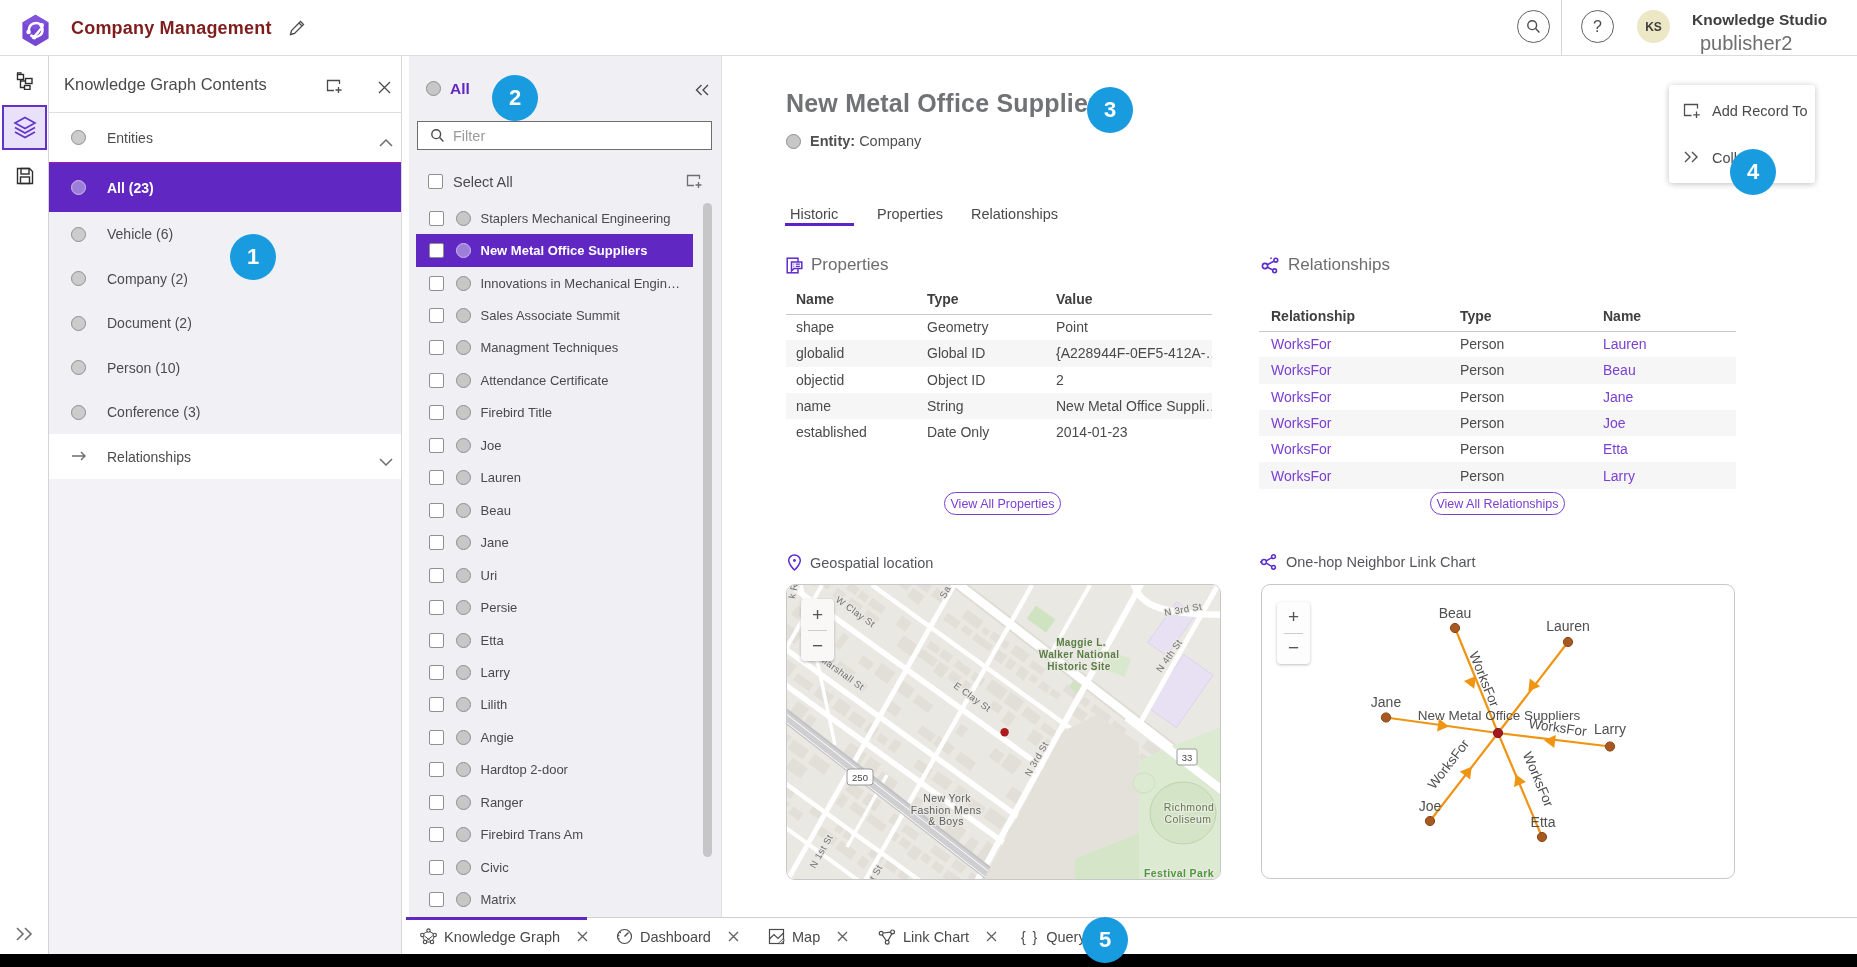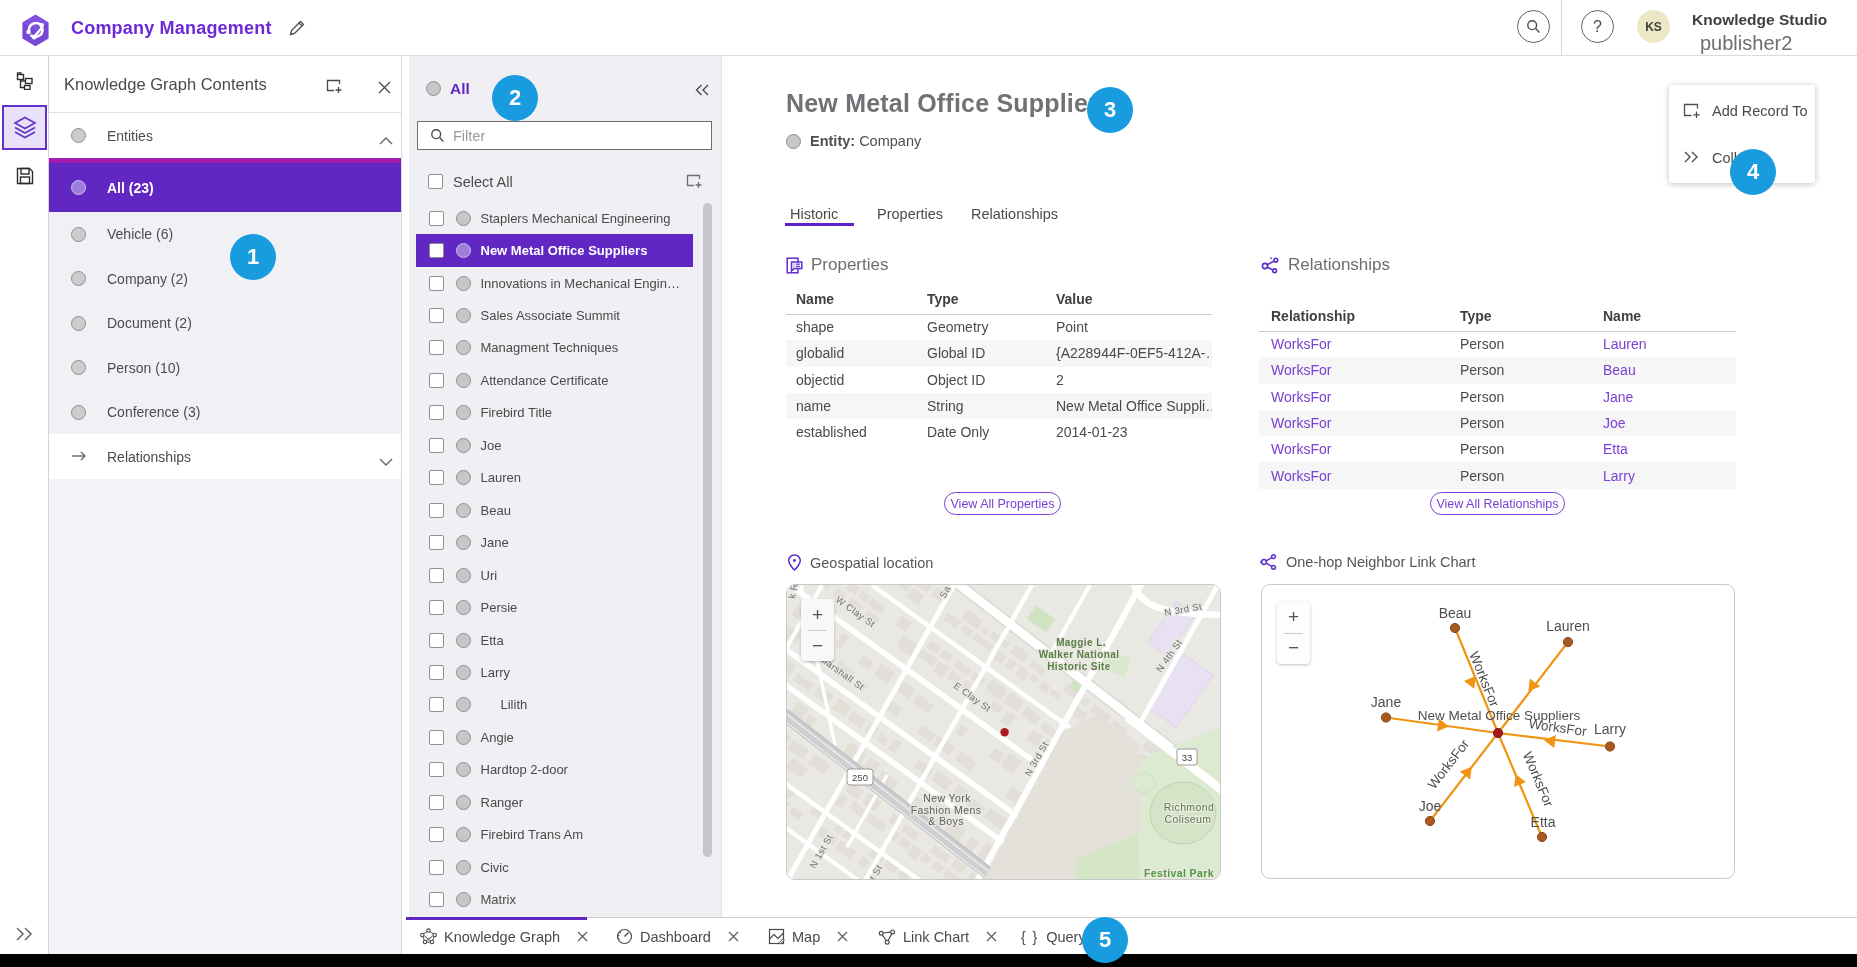--- a/index.html
+++ b/index.html
@@ -3,21 +3,21 @@
 <meta charset="utf-8">
 <style>
   * { margin:0; padding:0; box-sizing:border-box; }
   html,body { width:1857px; height:967px; overflow:hidden; background:#fff;
     font-family:"Liberation Sans", sans-serif; color:#4a4a4a; }
   .abs { position:absolute; }
   #stage { position:relative; width:1857px; height:967px; }
 
   
   #topbar { left:0; top:0; width:1857px; height:56px; background:#fff; border-bottom:1px solid #dcdcdc; z-index:30; }
-  #apptitle { z-index:31; left:71px; top:18px; font-size:18px; font-weight:700; color:#6d28d9; letter-spacing:0.2px; }
+  #apptitle { z-index:31; left:71px; top:18px; font-size:18px; font-weight:700; color:#7f1d1d; letter-spacing:0.2px; }
   .circbtn { width:33px; height:33px; border:1px solid #5f5f5f; border-radius:50%; display:flex; align-items:center; justify-content:center; }
   #avatar { z-index:31; left:1637px; top:10px; width:33px; height:33px; border-radius:50%; background:#ece7c4; display:flex; align-items:center; justify-content:center; font-size:12px; font-weight:700; color:#3f3f3f; }
   #ksname { z-index:31; left:1692px; top:11px; font-size:15.5px; font-weight:700; color:#3f3f3f; }
   #ksuser { z-index:31; left:1692px; top:32px; font-size:20px; color:#6e6e6e;margin-left:8px; }
   #topdiv { z-index:31; left:1561px; top:0; width:1px; height:55px; background:#d6d6d6; }
 
   
   #rail { left:0; top:56px; width:49px; height:898px; background:#fff; border-right:1px solid #d4d4d4; z-index:20; }
   #railsel { z-index:21; left:2px; top:105px; width:45px; height:45px; background:#e9e0fa; border:2px solid #6231c8; }
 
@@ -152,21 +152,21 @@
         <path d="M13.5,6 L13.5,2.5 L1.5,2.5 L1.5,12.5 L8,12.5"></path>
         <path d="M12.5,9 L12.5,15 M9.5,12 L15.5,12"></path>
       </svg>
     </div>
     <div class="abs" style="left:329px; top:24px;">
       <svg width="13" height="13" viewBox="0 0 13 13" stroke="#4a4a4a" stroke-width="1.3">
         <path d="M1,1 L12,12 M12,1 L1,12"></path>
       </svg>
     </div>
     <div class="abs" id="p1list">
-      <div class="p1row white first" style="border-bottom:5px solid #a21caf;text-align:center;"><span class="dotc"></span>Entities
+      <div class="p1row white first" style="border-bottom:1px solid #a21caf;text-align:center;"><span class="dotc"></span>Entities
         <span class="chev"><svg width="14" height="8" viewBox="0 0 14 8" fill="none" stroke="#6e6e6e" stroke-width="1.5">
               <path d="M1,7 L7,1 L13,7"></path>
             </svg></span>
       </div>
       <div class="p1row sel"><span class="dotc"></span>All (23)</div>
       <div class="p1row"><span class="dotc"></span>Vehicle (6)</div>
       <div class="p1row"><span class="dotc"></span>Company (2)</div>
       <div class="p1row"><span class="dotc"></span>Document (2)</div>
       <div class="p1row"><span class="dotc"></span>Person (10)</div>
       <div class="p1row"><span class="dotc"></span>Conference (3)</div>
@@ -282,21 +282,21 @@
           <span style="white-space:nowrap;">Etta</span>
         </div>
         <div class="p2item" style="top:600.3px; left:7px;">
           <span class="cb"></span>
           <span class="p2dot"></span>
           <span style="white-space:nowrap;">Larry</span>
         </div>
         <div class="p2item" style="top:632.8px; left:7px;">
           <span class="cb"></span>
           <span class="p2dot"></span>
-          <span style="white-space:nowrap;margin-left:20px;">Lilith</span>
+          <span style="white-space:nowrap;">Lilith</span>
         </div>
         <div class="p2item" style="top:665.2px; left:7px;">
           <span class="cb"></span>
           <span class="p2dot"></span>
           <span style="white-space:nowrap;">Angie</span>
         </div>
         <div class="p2item" style="top:697.7px; left:7px;">
           <span class="cb"></span>
           <span class="p2dot"></span>
           <span style="white-space:nowrap;">Hardtop 2-door</span>

